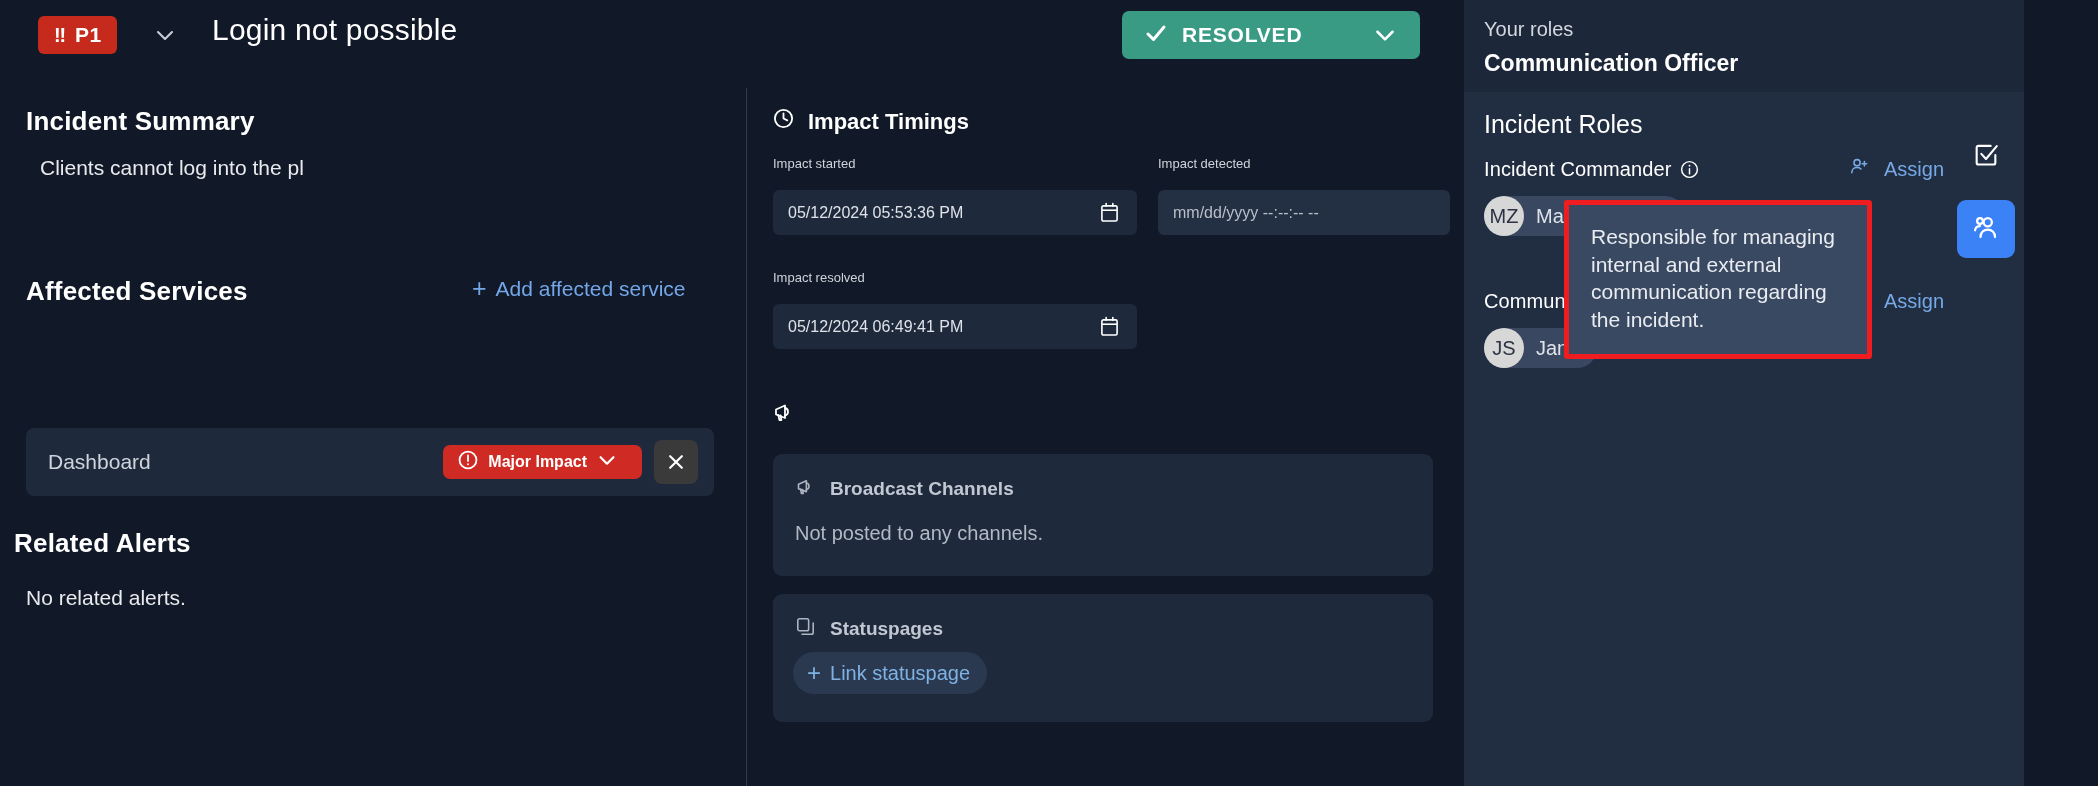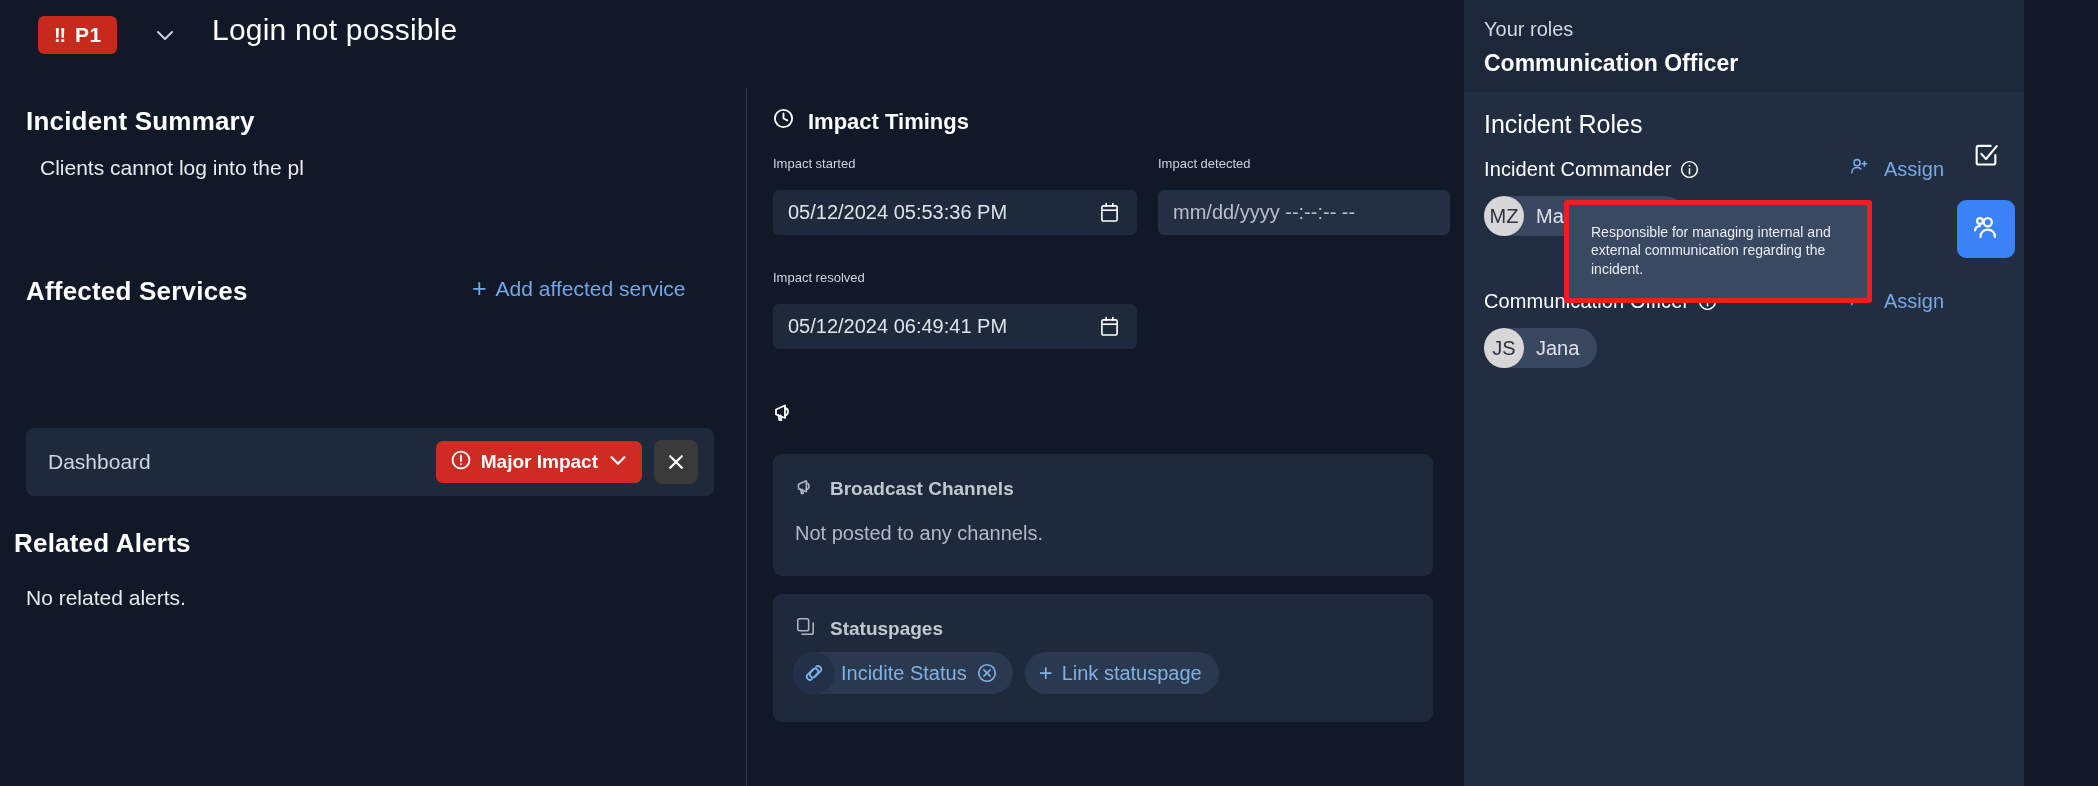--- a/index.html
+++ b/index.html
@@ -73,24 +73,24 @@
   }
   .add-affected .plus { font-size: 25px; line-height: 1; font-weight: 300; }
   .service-row {
     position: absolute; left: 26px; top: 340px;
     width: 688px; height: 68px;
     background: #1e2a3c; border-radius: 8px;
     display: flex; align-items: center;
   }
   .service-name { margin-left: 22px; font-size: 21px; color: #cfd4dc; }
   .impact-pill {
-    margin-left: auto; height: 42px; padding: 0 13px 0 14px;
+    margin-left: auto; height: 34px; padding: 0 24px 0 14px;
     background: #cf2b24; border-radius: 7px;
     display: flex; align-items: center; gap: 9px;
-    color: #fff; font-weight: bold; font-size: 19px; cursor: pointer;
+    color: #fff; font-weight: bold; font-size: 16px; cursor: pointer;
   }
   .remove-svc {
     margin-left: 12px; margin-right: 16px;
     width: 44px; height: 44px; background: #3a3a3a;
     border-radius: 8px; display: flex; align-items: center;
     justify-content: center; color: #fff; font-size: 22px;
     font-weight: bold; cursor: pointer;
   }
   .alerts-title { position: absolute; left: 14px; top: 440px; }
   .alerts-empty {
@@ -112,21 +112,21 @@
   .lbl-detected { left: 412px; top: 68px; }
   .lbl-resolved { left: 27px; top: 182px; }
   .date-input {
     position: absolute; height: 45px;
     background: #1e2a3c; border-radius: 6px; border: none;
     display: flex; align-items: center; cursor: text;
   }
   .in-started { left: 27px; top: 102px; width: 364px; }
   .in-detected { left: 412px; top: 102px; width: 292px; background: #232f42; }
   .in-resolved { left: 27px; top: 216px; width: 364px; }
-  .date-input .val { margin-left: 15px; font-size: 20px; color: #dfe3e9; }
+  .date-input .val { margin-left: 15px; font-size: 16px; color: #dfe3e9; }
   .date-input .val.ph { color: #b9bfc9; }
   .date-input .calicon { margin-left: auto; margin-right: 18px; display: flex; }
 
   .comm-head { position: absolute; left: 26px; top: 312px; }
   .card {
     position: absolute; background: #1e2a3c; border-radius: 9px;
   }
   .card-bcast { left: 27px; top: 366px; width: 660px; height: 122px; }
   .card-status { left: 27px; top: 506px; width: 660px; height: 128px; }
   .card-title {
@@ -206,21 +206,21 @@
   .person-name { margin-left: 12px; font-size: 20px; color: #dfe3e9; }
   .blk-commander { top: 64px; }
   .blk-officer { top: 196px; }
 
   
   .tooltip {
     position: absolute; left: 100px; top: 108px;
     width: 308px; background: #3a4962;
     border: 5px solid #ef1d20; border-radius: 3px;
     padding: 18px 20px 20px 22px;
-    font-size: 14px; line-height: 1.32; color: #e9ecf1;
+    font-size: 21px; line-height: 1.32; color: #e9ecf1;
     z-index: 40;
   }
 
   
   .icon-rail {
     position: absolute; right: 0; top: 0; width: 74px; height: 786px;
   }
   .rail-btn {
     position: absolute; left: 7px; width: 58px; height: 58px;
     border-radius: 9px; display: flex; align-items: center;
@@ -241,20 +241,33 @@
         <span class="bangs">‼</span>
         <span>P1</span>
       </div>
       <div class="prio-chevron">
         <svg width="24" height="24" viewBox="0 0 24 24" fill="none" stroke="#c8cdd6" stroke-width="2.1" stroke-linecap="round" stroke-linejoin="round">
             <polyline points="5,9 12,16 19,9"></polyline>
           </svg>
       </div>
       <div class="incident-title">Login not possible</div>
 
+      <div class="status-btn">
+        <span class="chk">
+          <svg width="24" height="24" viewBox="0 0 24 24" fill="none" stroke="#ffffff" stroke-width="3" stroke-linecap="round" stroke-linejoin="round">
+              <polyline points="4,13 9.5,18.5 20,6"></polyline>
+            </svg>
+        </span>
+        <span class="lbl">RESOLVED</span>
+        <span class="chev">
+          <svg width="26" height="26" viewBox="0 0 24 24" fill="none" stroke="#ffffff" stroke-width="2.3" stroke-linecap="round" stroke-linejoin="round">
+              <polyline points="5,9 12,16 19,9"></polyline>
+            </svg>
+        </span>
+      </div>
     </div>
 
     <div class="col-divider"></div>
 
     <div class="left-col">
       <div class="sec-title summary-title">Incident Summary</div>
       <div class="summary-text">Clients cannot log into the pl</div>
 
       <div class="sec-title affected-title">Affected Services</div>
       <div class="add-affected">
@@ -361,36 +374,20 @@
         <div class="card-title">
           <span>
             <svg width="21" height="21" viewBox="0 0 24 24" fill="none" stroke="#aeb5c1" stroke-width="1.8">
                 <rect x="3.2" y="3.2" width="12.4" height="13.6" rx="2"></rect>
                 <path d="M8 20.8 L18.8 20.8 A2 2 0 0 0 20.8 18.8 L20.8 8" stroke-linecap="round"></path>
               </svg>
           </span>
           <span>Statuspages</span>
         </div>
         <div class="chips">
-          <span class="chip-sp">
-            <span class="icobox">
-              <svg width="22" height="22" viewBox="0 0 24 24" fill="none" stroke="#7fb2e2" stroke-width="1.9" stroke-linecap="round">
-                  <path d="M14.2 5.4 A3.4 3.4 0 0 1 19 10.2 L13.2 16 A3.4 3.4 0 0 1 8.4 11.2 L12 7.6"></path>
-                  <path d="M9.8 18.6 A3.4 3.4 0 0 1 5 13.8 L10.8 8 A3.4 3.4 0 0 1 15.6 12.8 L12 16.4"></path>
-                </svg>
-            </span>
-            <span class="txt">Incidite Status</span>
-            <span class="xcirc">
-              <svg width="22" height="22" viewBox="0 0 24 24" fill="none" stroke="#7fb2e2" stroke-width="1.8">
-                  <circle cx="12" cy="12" r="9"></circle>
-                  <line x1="8.6" y1="8.6" x2="15.4" y2="15.4" stroke-linecap="round"></line>
-                  <line x1="15.4" y1="8.6" x2="8.6" y2="15.4" stroke-linecap="round"></line>
-                </svg>
-            </span>
-          </span>
           <span class="chip-link">
             <span class="plus">+</span>
             <span>Link statuspage</span>
           </span>
         </div>
       </div>
     </div>
   </div>
 
   <div class="gap-strip"></div>

